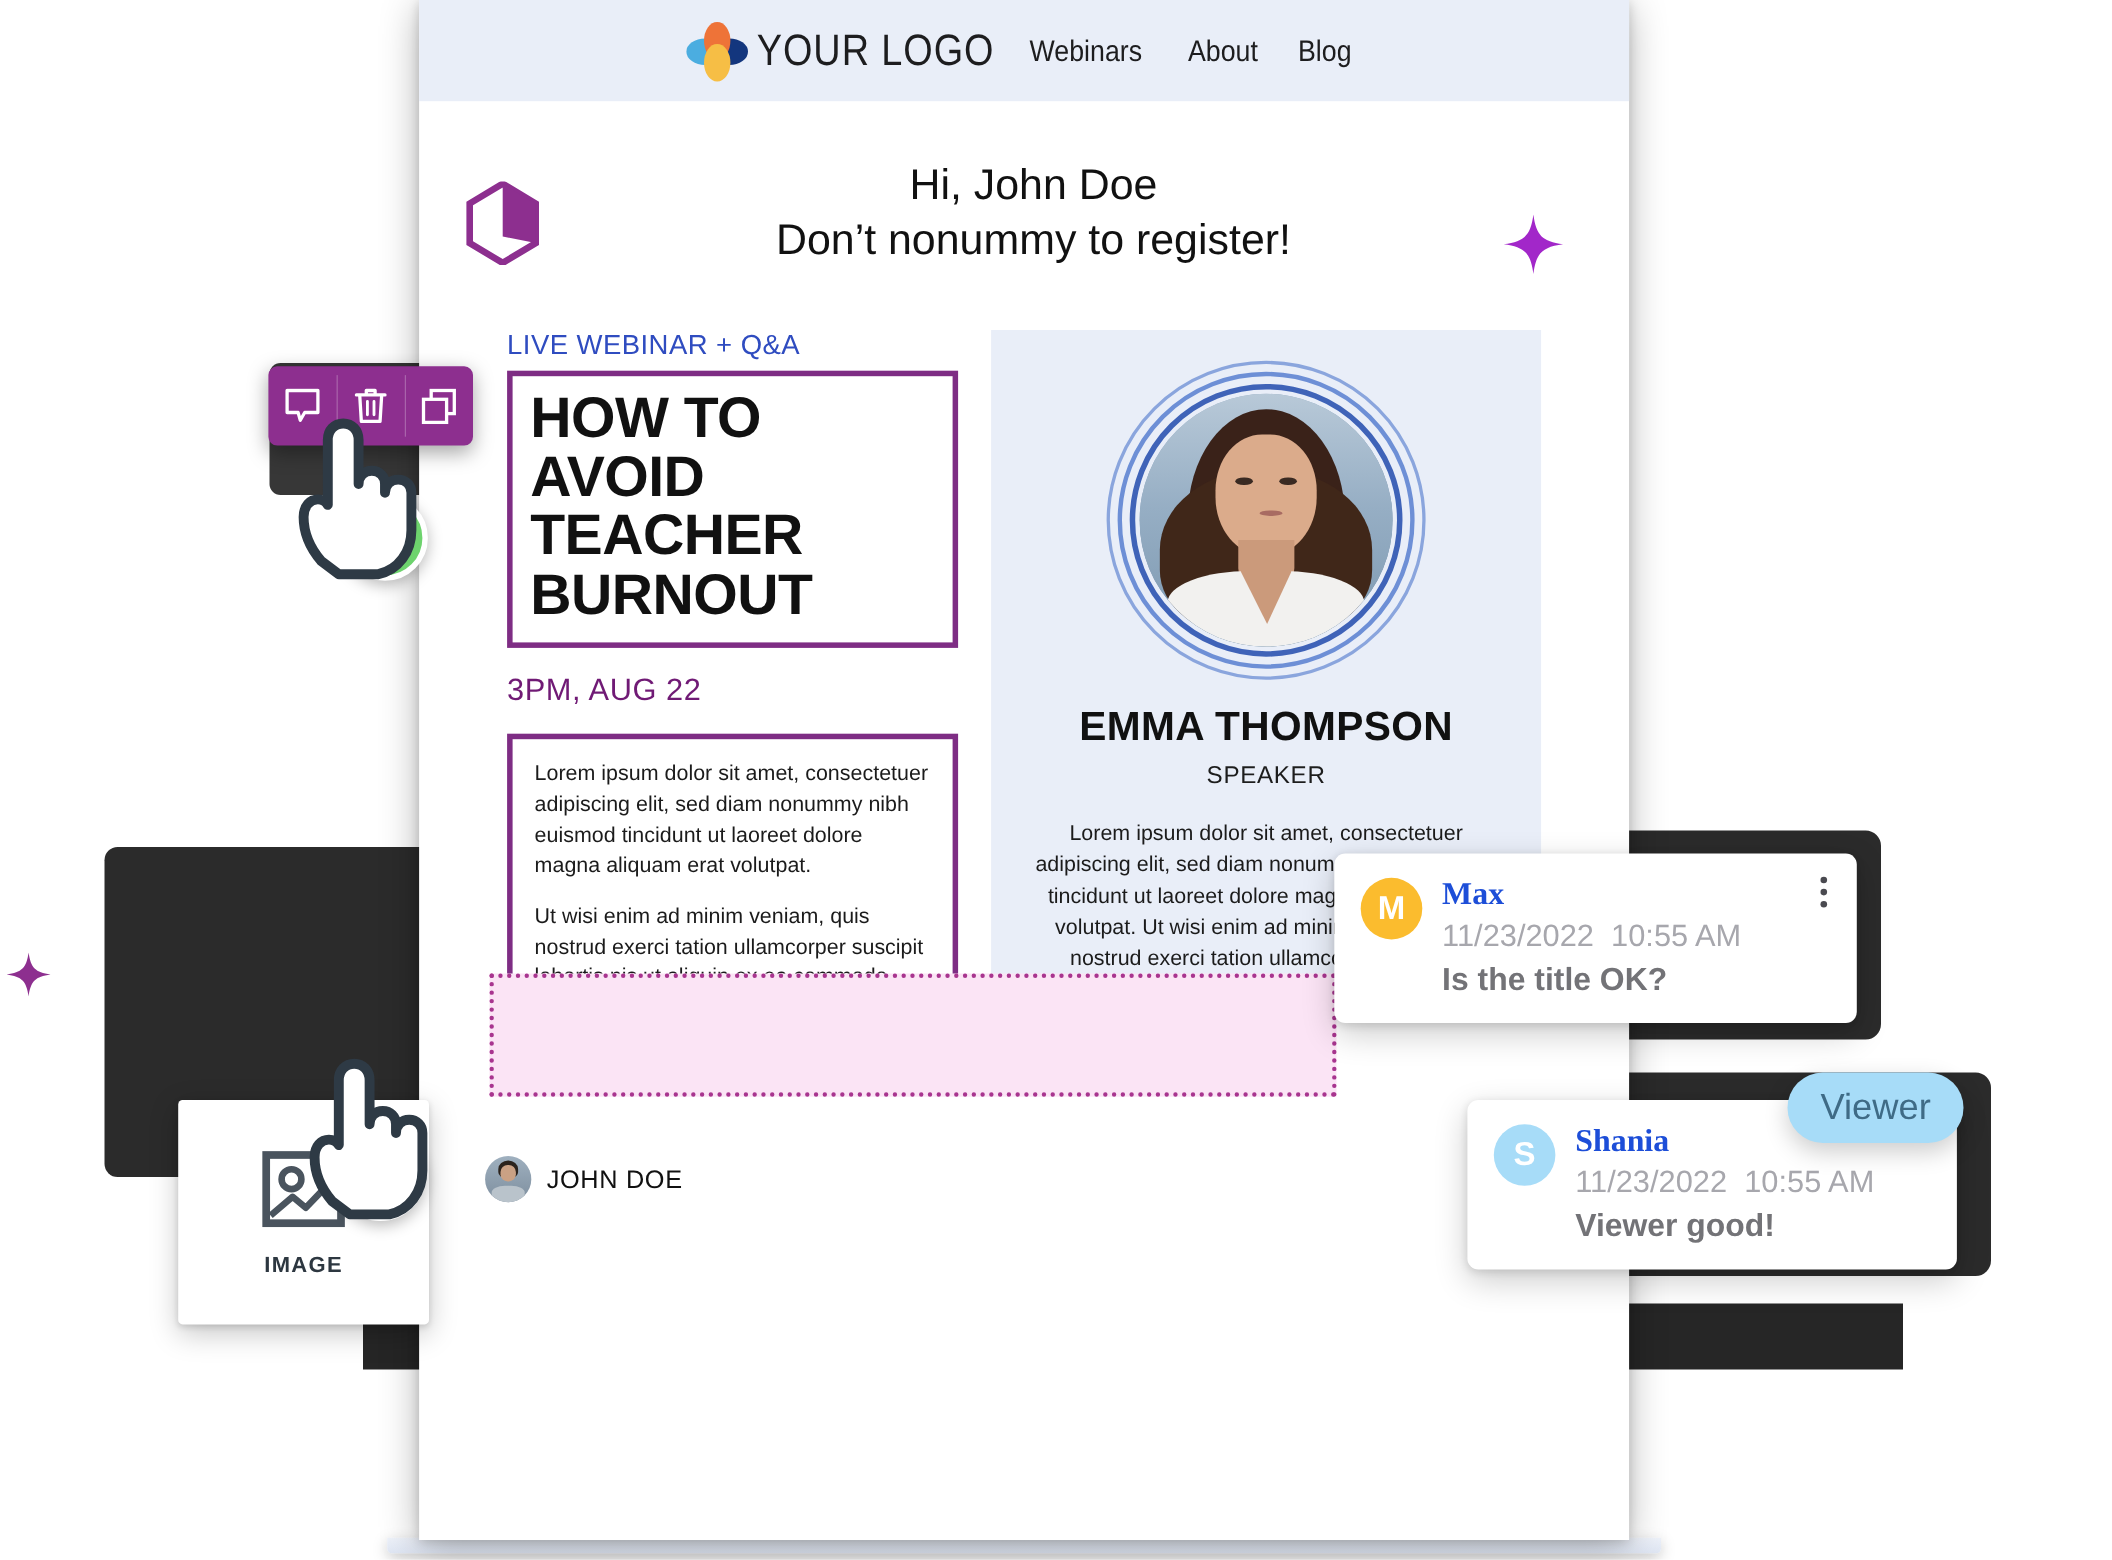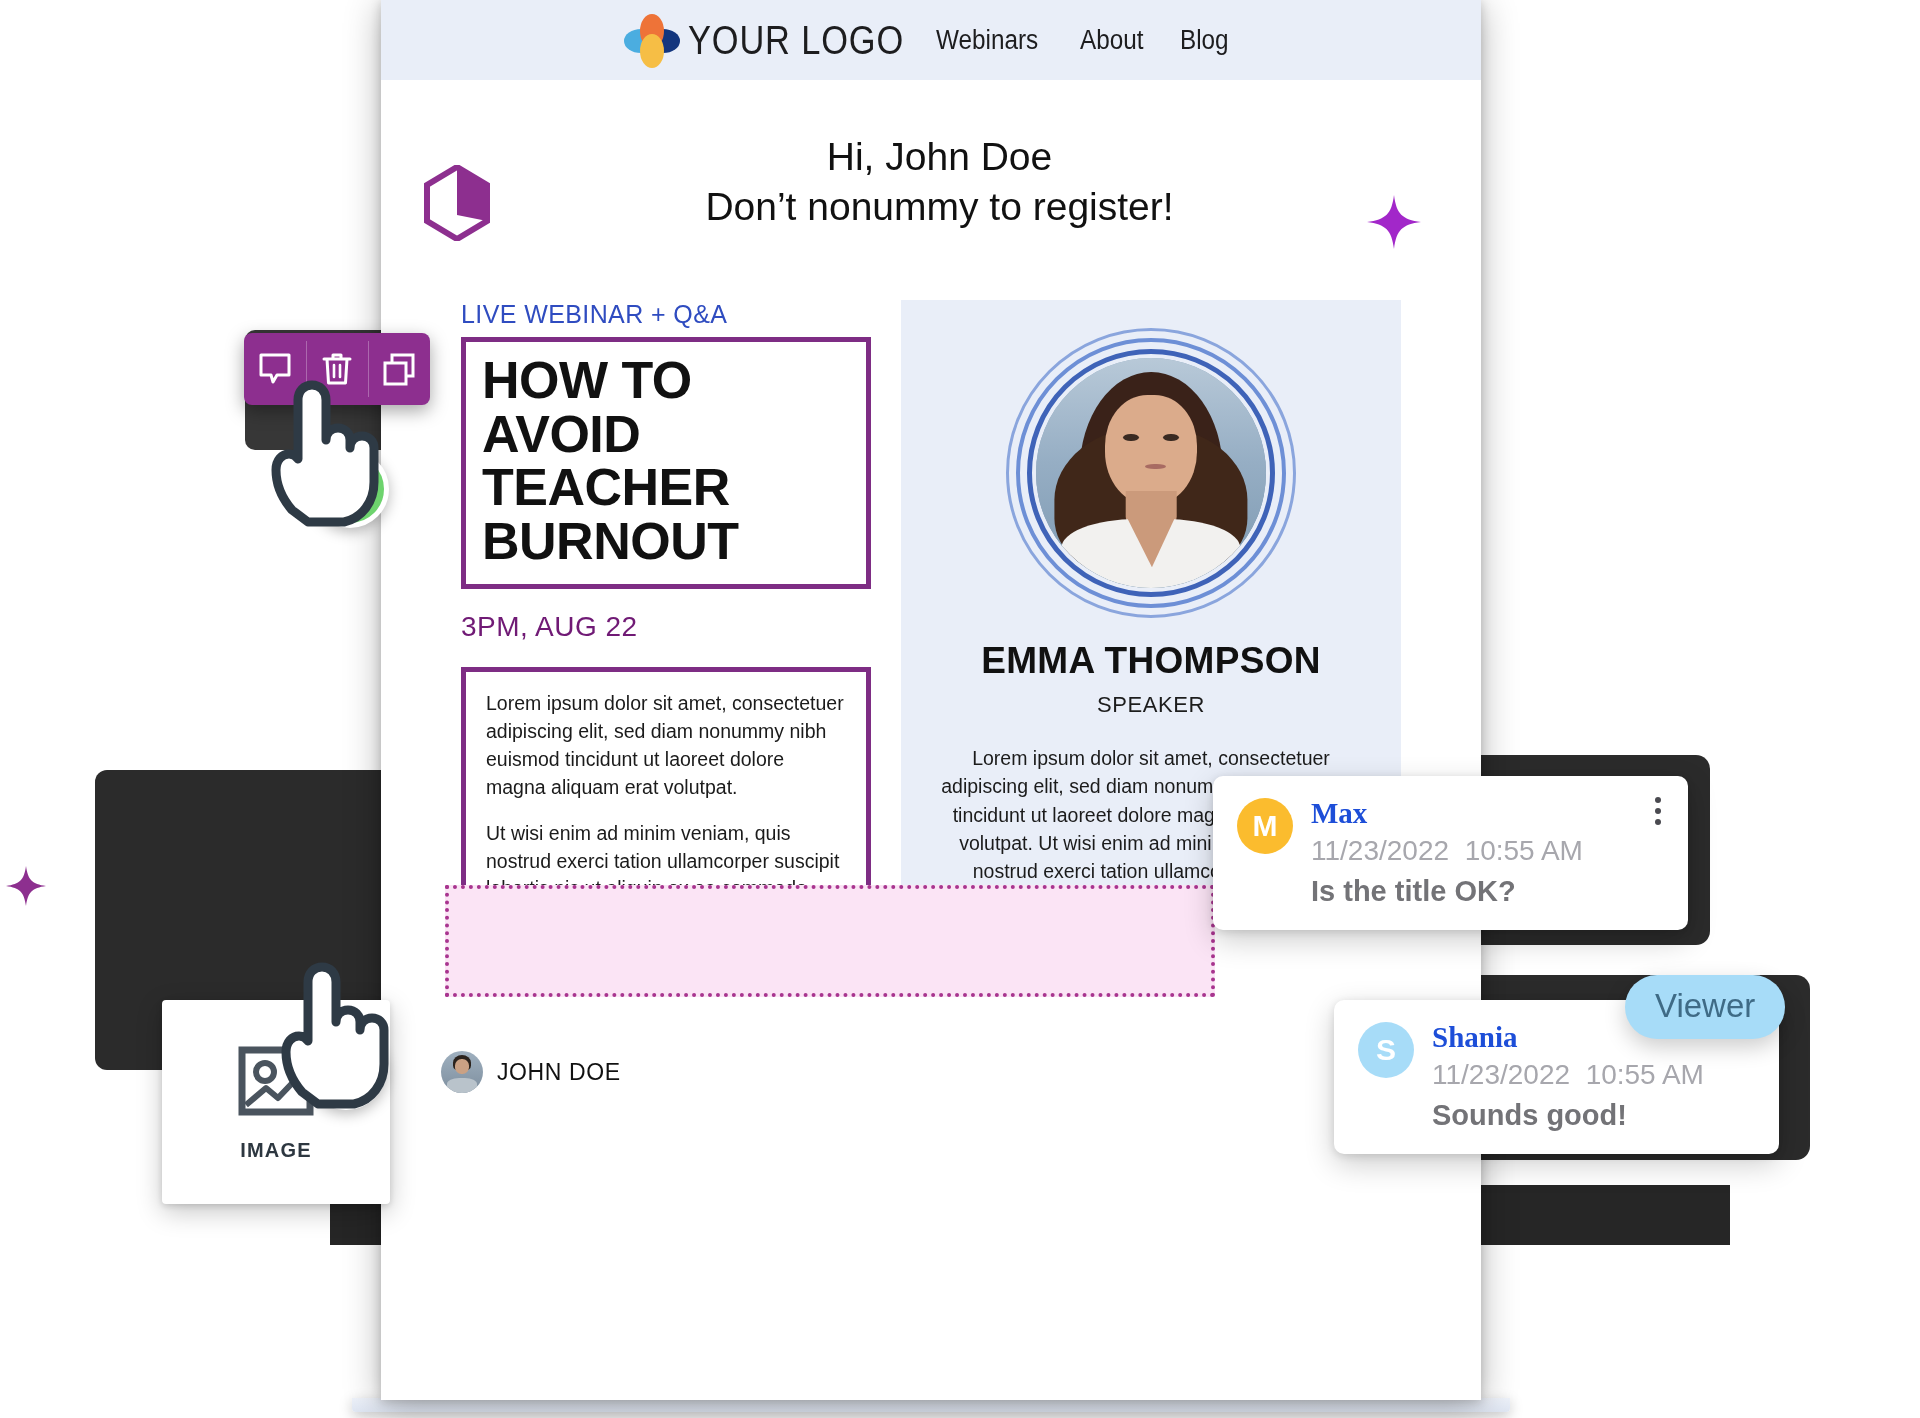--- a/index.html
+++ b/index.html
@@ -21,21 +21,21 @@
   .doc-bottom-bar {
     position: absolute; left: 352px; top: 1398px; width: 1158px; height: 14px;
     background: linear-gradient(#eef2fa,#dfe6f3);
     border-radius: 0 0 4px 4px;
     box-shadow: 0 4px 14px rgba(0,0,0,.22);
     z-index: 19;
   }
 
   
   .site-header {
-    height: 80px; background: #e9eef8;
+    height: 92px; background: #e9eef8;
     display: flex; align-items: center; position: relative;
   }
   .logo-wrap { position: absolute; left: 243px; display: flex; align-items: center; gap: 12px; }
   .logo-mark { width: 52px; height: 52px; position: relative; }
   .petal { position: absolute; border-radius: 50%; }
   .petal.top    { width: 24px; height: 34px; left: 16px; top: 0px;  background:#EE7338; }
   .petal.bottom { width: 24px; height: 34px; left: 16px; top: 20px; background:#F6BE45; }
   .petal.left   { width: 34px; height: 24px; left: 0px;  top: 15px; background:#4BADE0; }
   .petal.right  { width: 34px; height: 24px; left: 22px; top: 15px; background:#13367E; }
   .logo-text {
@@ -434,19 +434,19 @@
       </div>
   </div>
 
   <div class="comment-card shania">
     <div class="cc-av" style="background:#A7DCF8;">S</div>
     <div>
       <div class="cc-name">Shania</div>
       <div class="cc-meta">
         <span>11/23/2022</span>&nbsp;&nbsp;<span>10:55 AM</span>
       </div>
-      <div class="cc-msg">Sounds good!</div>
+      <div class="cc-msg">Viewer good!</div>
     </div>
   </div>
 
   <div class="viewer-pill">Viewer</div>
 
 </div>
 
 </body></html>

